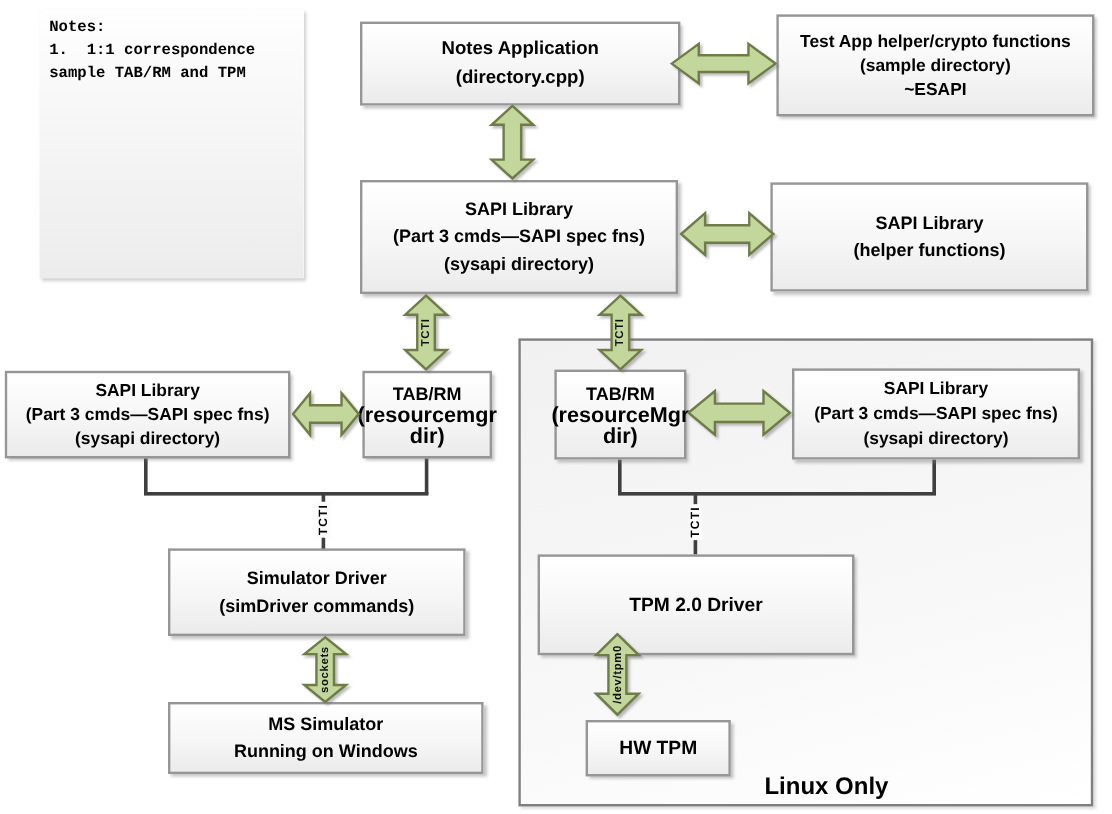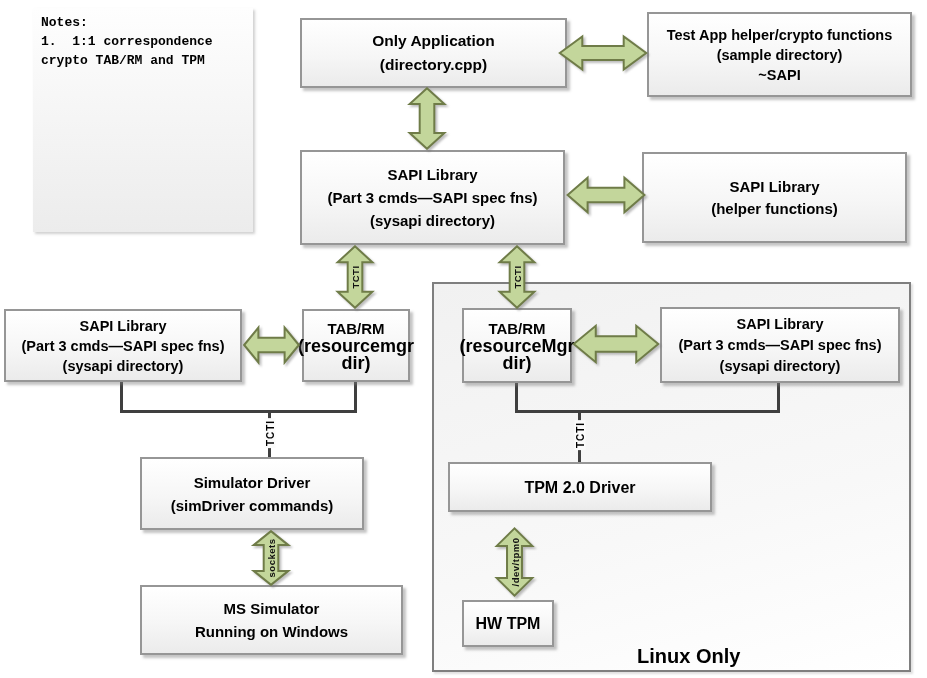--- a/index.html
+++ b/index.html
@@ -54,47 +54,47 @@
   }
 </style>
 </head>
 <body>
 
 <div id="stage">
 
   <div class="notes">
     <div>Notes:</div>
     <div>1.  1:1 correspondence</div>
-    <div>crypto TAB/RM and TPM</div>
+    <div>sample TAB/RM and TPM</div>
   </div>
 
   <div class="container-box"></div>
   <div class="container-label">Linux Only</div>
 
   <div class="line" style="left:120px;top:382px;width:3px;height:30px"></div>
   <div class="line" style="left:354px;top:382px;width:3px;height:30px"></div>
   <div class="line" style="left:120px;top:410px;width:237px;height:3px"></div>
   <div class="line" style="left:268px;top:412px;width:3px;height:46px"></div>
   <span class="cl" style="left:270px;top:433px">TCTI</span>
 
   <div class="line" style="left:515px;top:383px;width:3px;height:29px"></div>
   <div class="line" style="left:777px;top:383px;width:3px;height:29px"></div>
   <div class="line" style="left:515px;top:410px;width:265px;height:3px"></div>
   <div class="line" style="left:578px;top:412px;width:3px;height:50px"></div>
   <span class="cl" style="left:580px;top:435px">TCTI</span>
 
   <div class="node" style="left:300px;top:18px;width:267px;height:70px;line-height:24px;font-size:15.5px">
-    <div class="ln">Only Application</div>
+    <div class="ln">Notes Application</div>
     <div class="ln">(directory.cpp)</div>
   </div>
 
   <div class="node" style="left:647px;top:12px;width:265px;height:85px;font-size:14.5px;line-height:20px">
     <div class="ln">Test App helper/crypto functions</div>
     <div class="ln">(sample directory)</div>
-    <div class="ln">~SAPI</div>
+    <div class="ln">~ESAPI</div>
   </div>
 
   <div class="node" style="left:300px;top:150px;width:265px;height:95px;line-height:23px">
     <div class="ln">SAPI Library</div>
     <div class="ln">(Part 3 cmds—SAPI spec fns)</div>
     <div class="ln">(sysapi directory)</div>
   </div>
 
   <div class="node" style="left:642px;top:152px;width:265px;height:91px;line-height:22px">
     <div class="ln">SAPI Library</div>
@@ -118,35 +118,35 @@
     <div class="ln sub">(resourceMgr</div>
     <div class="ln sub">dir)</div>
   </div>
 
   <div class="node" style="left:660px;top:307px;width:240px;height:76px;font-size:14.5px;line-height:21px">
     <div class="ln">SAPI Library</div>
     <div class="ln">(Part 3 cmds—SAPI spec fns)</div>
     <div class="ln">(sysapi directory)</div>
   </div>
 
-  <div class="node" style="left:140px;top:457px;width:224px;height:73px;line-height:23px">
+  <div class="node" style="left:140px;top:457px;width:248px;height:73px;line-height:23px">
     <div class="ln">Simulator Driver</div>
     <div class="ln">(simDriver commands)</div>
   </div>
 
-  <div class="node" style="left:140px;top:585px;width:263px;height:70px;line-height:23px">
+  <div class="node" style="left:140px;top:585px;width:263px;height:60px;line-height:23px">
     <div class="ln">MS Simulator</div>
     <div class="ln">Running on Windows</div>
   </div>
 
-  <div class="node" style="left:448px;top:462px;width:264px;height:50px;font-size:16px">
+  <div class="node" style="left:448px;top:462px;width:264px;height:84px;font-size:16px">
     <div class="ln">TPM 2.0 Driver</div>
   </div>
 
-  <div class="node" style="left:462px;top:600px;width:92px;height:47px;font-size:16px">
+  <div class="node" style="left:488px;top:600px;width:121px;height:47px;font-size:16px">
     <div class="ln">HW TPM</div>
   </div>
 
   <div class="arrow" style="left:558px;top:33px;width:90px;height:40px">
     <svg viewBox="0 0 100 46" preserveAspectRatio="none">
         <path d="M2 23 L27 4 L27 15 L73 15 L73 4 L98 23 L73 42 L73 31 L27 31 L27 42 Z" vector-effect="non-scaling-stroke"></path>
       </svg>
   </div>
 
   <div class="arrow" style="left:406px;top:87px;width:42px;height:63px">

